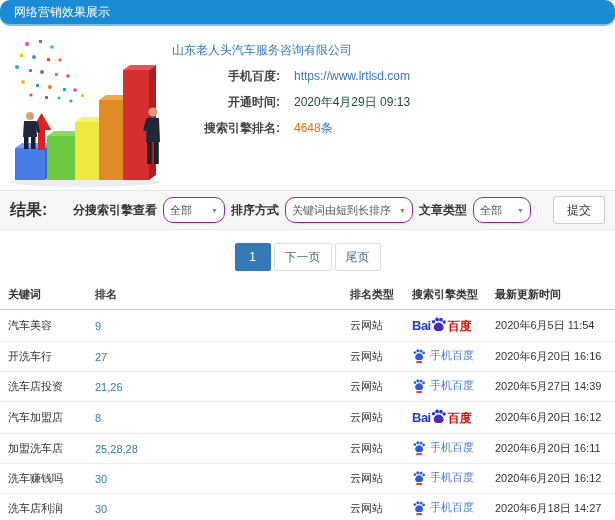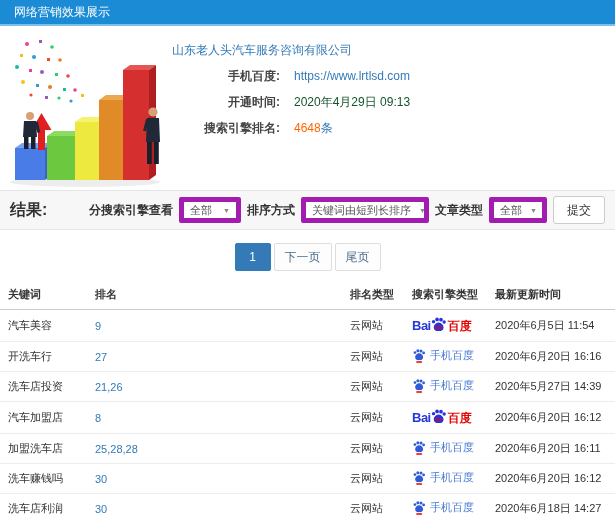--- a/index.html
+++ b/index.html
@@ -1,48 +1,48 @@
 <!DOCTYPE html>
 <html><head>
 <meta charset="utf-8">
 <style>
   * { margin:0; padding:0; box-sizing:border-box; }
   body { background:#fff; font-family:"Liberation Sans", sans-serif; }
   .page { position:relative; width:615px; height:520px; background:#fff; overflow:hidden; }
 
   
   .header { height:26px; background:#1a8bd4; border-bottom:2px solid #7cc0e8; color:#fff;
-            font-size:12px; line-height:24px; padding-left:14px; }
+            font-size:12px; line-height:24px; padding-left:14px;border-radius:10px; }
 
   
   .info-section { display:flex; height:164px; padding-top:4px; }
   .illustration { width:172px; flex:0 0 172px; display:flex; align-items:center; justify-content:center; }
   .info-rows { padding-top:12px; }
   .info-row { display:flex; align-items:center; margin-bottom:10px; height:16px; }
   .info-label { width:108px; text-align:right; font-weight:bold; color:#444; font-size:12px; margin-right:14px; }
   .info-value { font-size:12px; color:#14532d; text-decoration:none; }
   .info-value.link { color:#337ab7; cursor:pointer; }
   .info-value.highlight { color:#ff6600; }
   .info-suffix { font-size:12px; color:#337ab7; }
 
   
   .filter-bar { height:40px; background:#f7f7f7; border-top:1px solid #e5e5e5; border-bottom:1px solid #e5e5e5;
                 display:flex; align-items:center; padding:0 10px; }
   .result-label { font-size:16px; font-weight:bold; color:#333; }
   .filter-controls { margin-left:auto; display:flex; align-items:center; gap:6px; }
   .filter-label { font-size:12px; font-weight:bold; color:#333; white-space:nowrap; }
-  .select { height:26px; background:#fff; border:5px solid #a21caf; border-radius:2px; display:flex;
+  .select { height:26px; background:#fff; border:1px solid #a21caf; border-radius:10px; display:flex;
             align-items:center; padding:0 6px; font-size:11px; color:#555; cursor:pointer; }
   .select .val { white-space:nowrap; }
   .select .caret { margin-left:auto; padding-left:8px; font-size:7px; color:#888; }
   .select.w-engine { width:62px; }
   .select.w-sort { width:128px;align-items:center; }
   .select.w-article { width:58px; }
   .submit-btn { height:28px; padding:0 13px; background:#fff; border:1px solid #ccc; border-radius:3px;
-                font-size:12px; color:#333; cursor:pointer; font-family:inherit; }
+                font-size:12px; color:#333; cursor:pointer; font-family:inherit;margin-left:16px; }
 
   
   .pagination { display:flex; justify-content:center; align-items:center; margin:13px 0 9px 0; gap:3px; }
   .page-item { min-width:36px; height:28px; line-height:26px; text-align:center; padding:0 10px;
                font-size:12px; border:1px solid #ddd; background:#fdfdfd; color:#4a6b8a; cursor:pointer;
                border-radius:2px; }
   .page-item.active { background:#337ab7; border-color:#337ab7; color:#fff; }
 
   
   .data-table { width:615px; border-collapse:collapse; table-layout:fixed; font-size:11px; }

